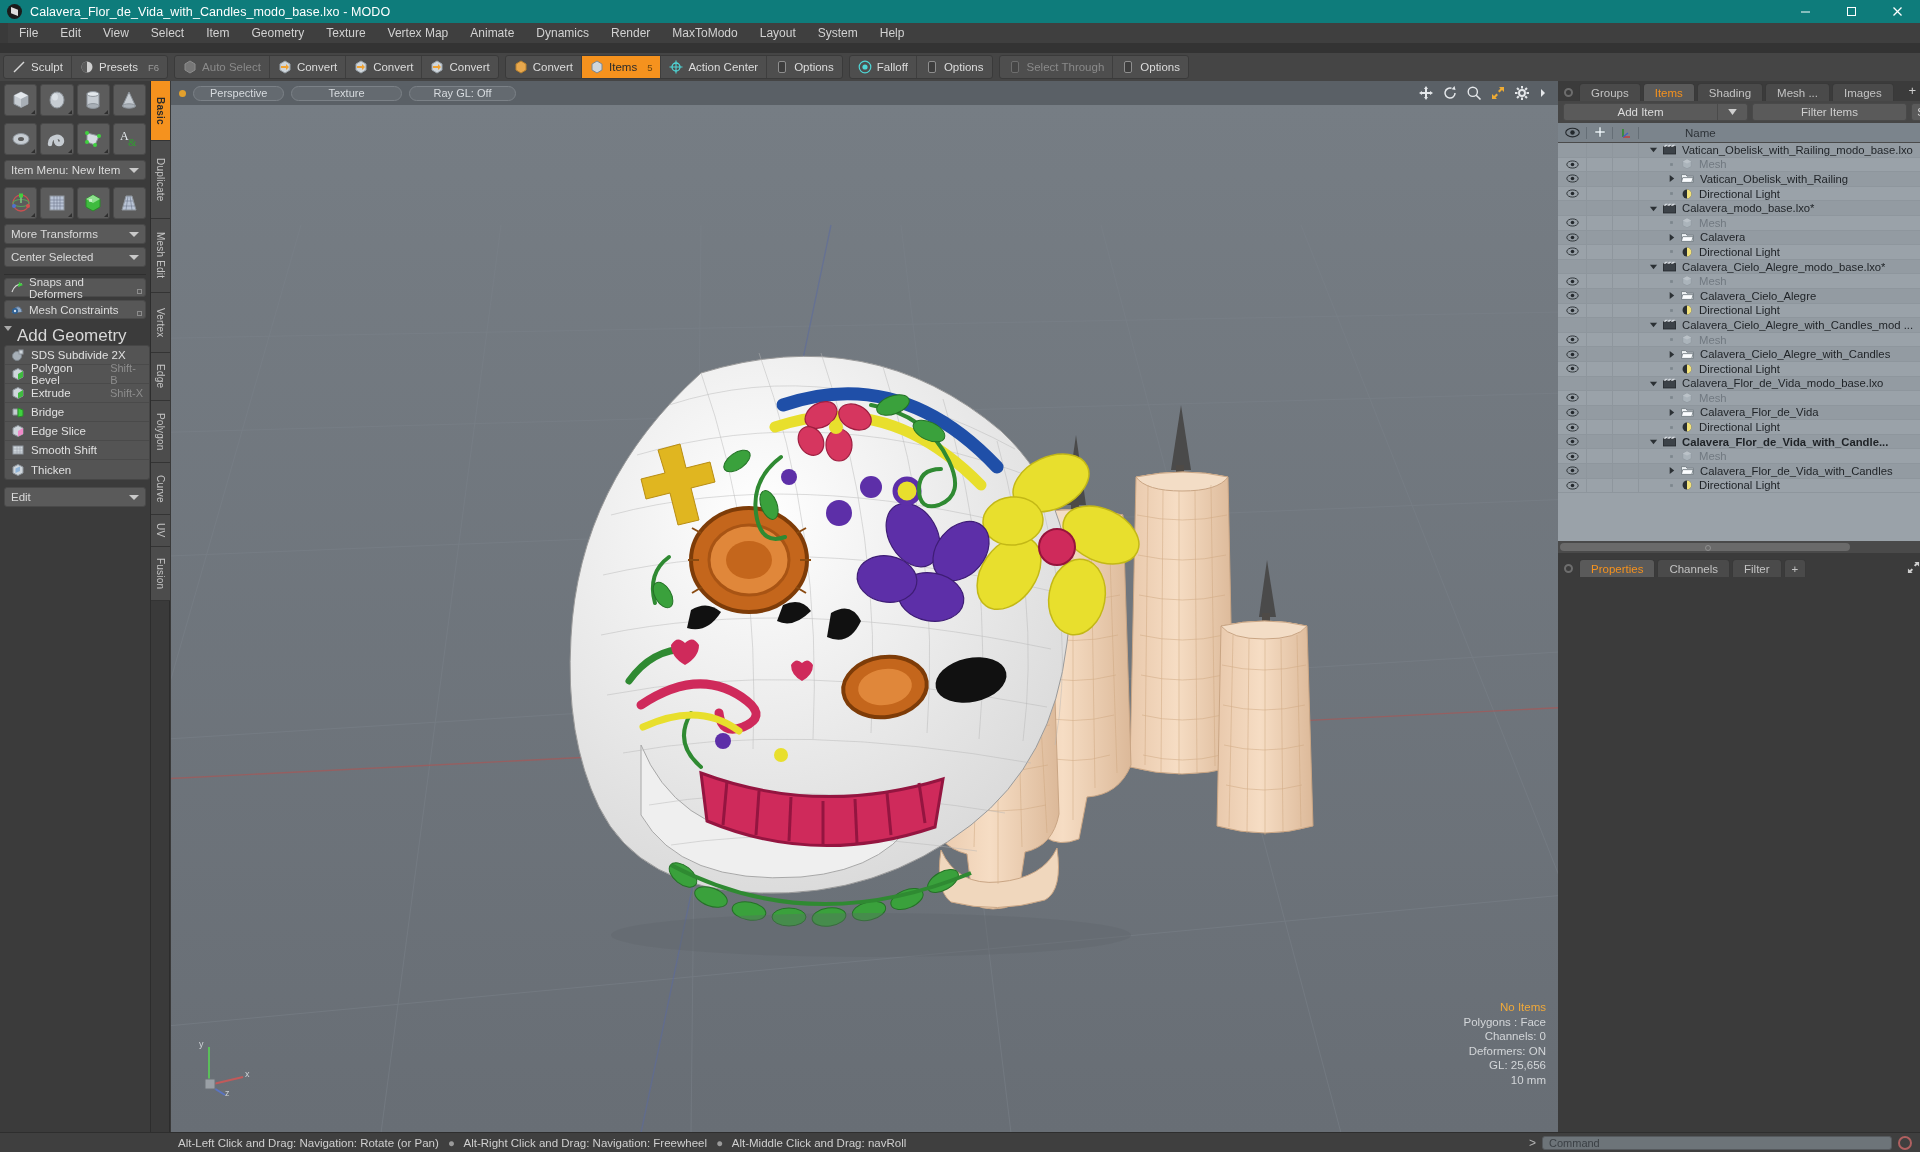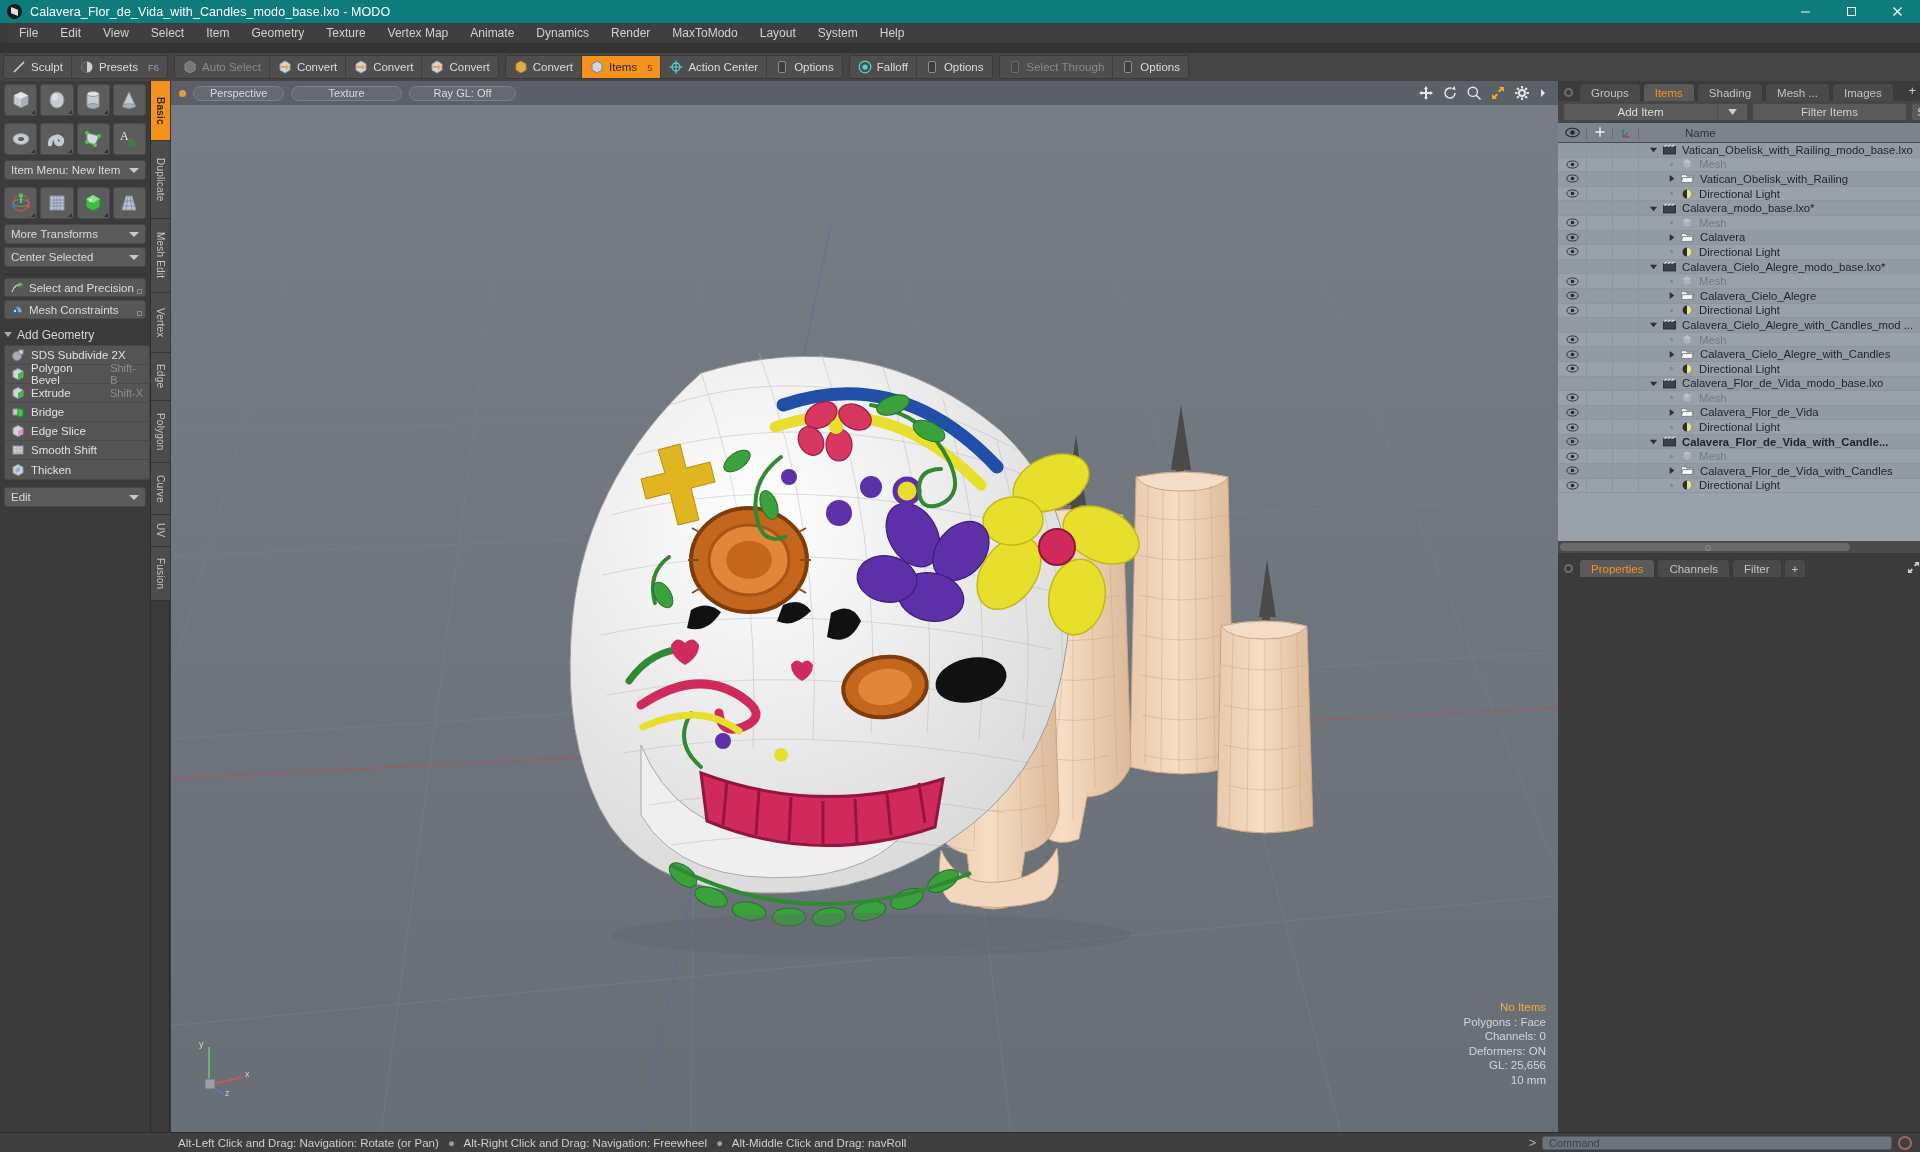--- a/index.html
+++ b/index.html
@@ -53,22 +53,22 @@
   .lp-drop{ margin:5px 4px 0 4px; height:20px; background:#5a5a5a; border:1px solid #494949;
     border-radius:3px; display:flex; align-items:center; padding:0 6px; color:#dadada; font-size:11.5px; }
   .lp-drop .car{ margin-left:auto; width:0;height:0;border-left:5px solid transparent;
     border-right:5px solid transparent;border-top:5px solid #c9c9c9; }
   .lp-sep{ height:1px; background:#2f2f2f; margin:7px 4px 0 4px; }
   .lp-item{ margin:3px 4px 0 4px; height:19px; background:#575757; border:1px solid #4a4a4a;
     border-radius:3px; display:flex; align-items:center; gap:5px; padding:0 5px;
     color:#dcdcdc; font-size:11.5px; position:relative; }
   .lp-item .sq{ position:absolute; right:3px; bottom:2px; width:5px; height:5px;
     border:1px solid #8c8c8c; }
-  .lp-head{ margin:7px 4px 0 4px; height:17px; display:flex; align-items:center; gap:5px;
-    color:#d8d8d8; font-size:12px; }
+  .lp-head{ margin:7px 4px 0 4px; height:17px; display:flex; gap:5px;
+    color:#d8d8d8; font-size:17px; }
   .lp-head .tri{ width:0;height:0;border-left:4px solid transparent;border-right:4px solid transparent;
     border-top:5px solid #a9a9a9; }
   .lp-list{ margin:2px 0 0 4px; background:#545454; border:1px solid #464646; border-radius:3px; }
   .lp-li{ height:19px; display:flex; align-items:center; gap:6px; padding:0 6px;
     color:#e0e0e0; font-size:11.5px; border-bottom:1px solid #4a4a4a; }
   .lp-li:last-child{ border-bottom:none; }
   .lp-li .sc{ margin-left:auto; color:#8d8d8d; font-size:11px; }
 
   
   .vtabs{ position:absolute; left:151px; top:81px; width:19px; height:1052px;
@@ -436,21 +436,21 @@
       <span class="car"></span>
     </div>
 
     <div class="lp-sep"></div>
 
     <div class="lp-item">
       <svg class="ico" viewBox="0 0 14 14">
           <path d="M2 11 C4 5, 8 3, 12 3" fill="none" stroke="#d6d6d6" stroke-width="1.2"></path>
           <path d="M9 1 L13 4 L8 6 Z" fill="#3fd13f"></path>
         </svg>
-      <span>Select and Precision</span>
+      <span>Snaps and Deformers</span>
       <span class="sq"></span>
     </div>
     <div class="lp-item">
       <svg class="ico" viewBox="0 0 14 14">
           <path d="M2 10 C5 2, 11 2, 12 9" fill="#8fa8c4" stroke="#5d7390"></path>
           <circle cx="5" cy="8" r="3" fill="#2d5f93"></circle>
           <circle cx="5" cy="8" r="1.2" fill="#cfe0f0"></circle>
         </svg>
       <span>Mesh Constraints</span>
       <span class="sq"></span>

